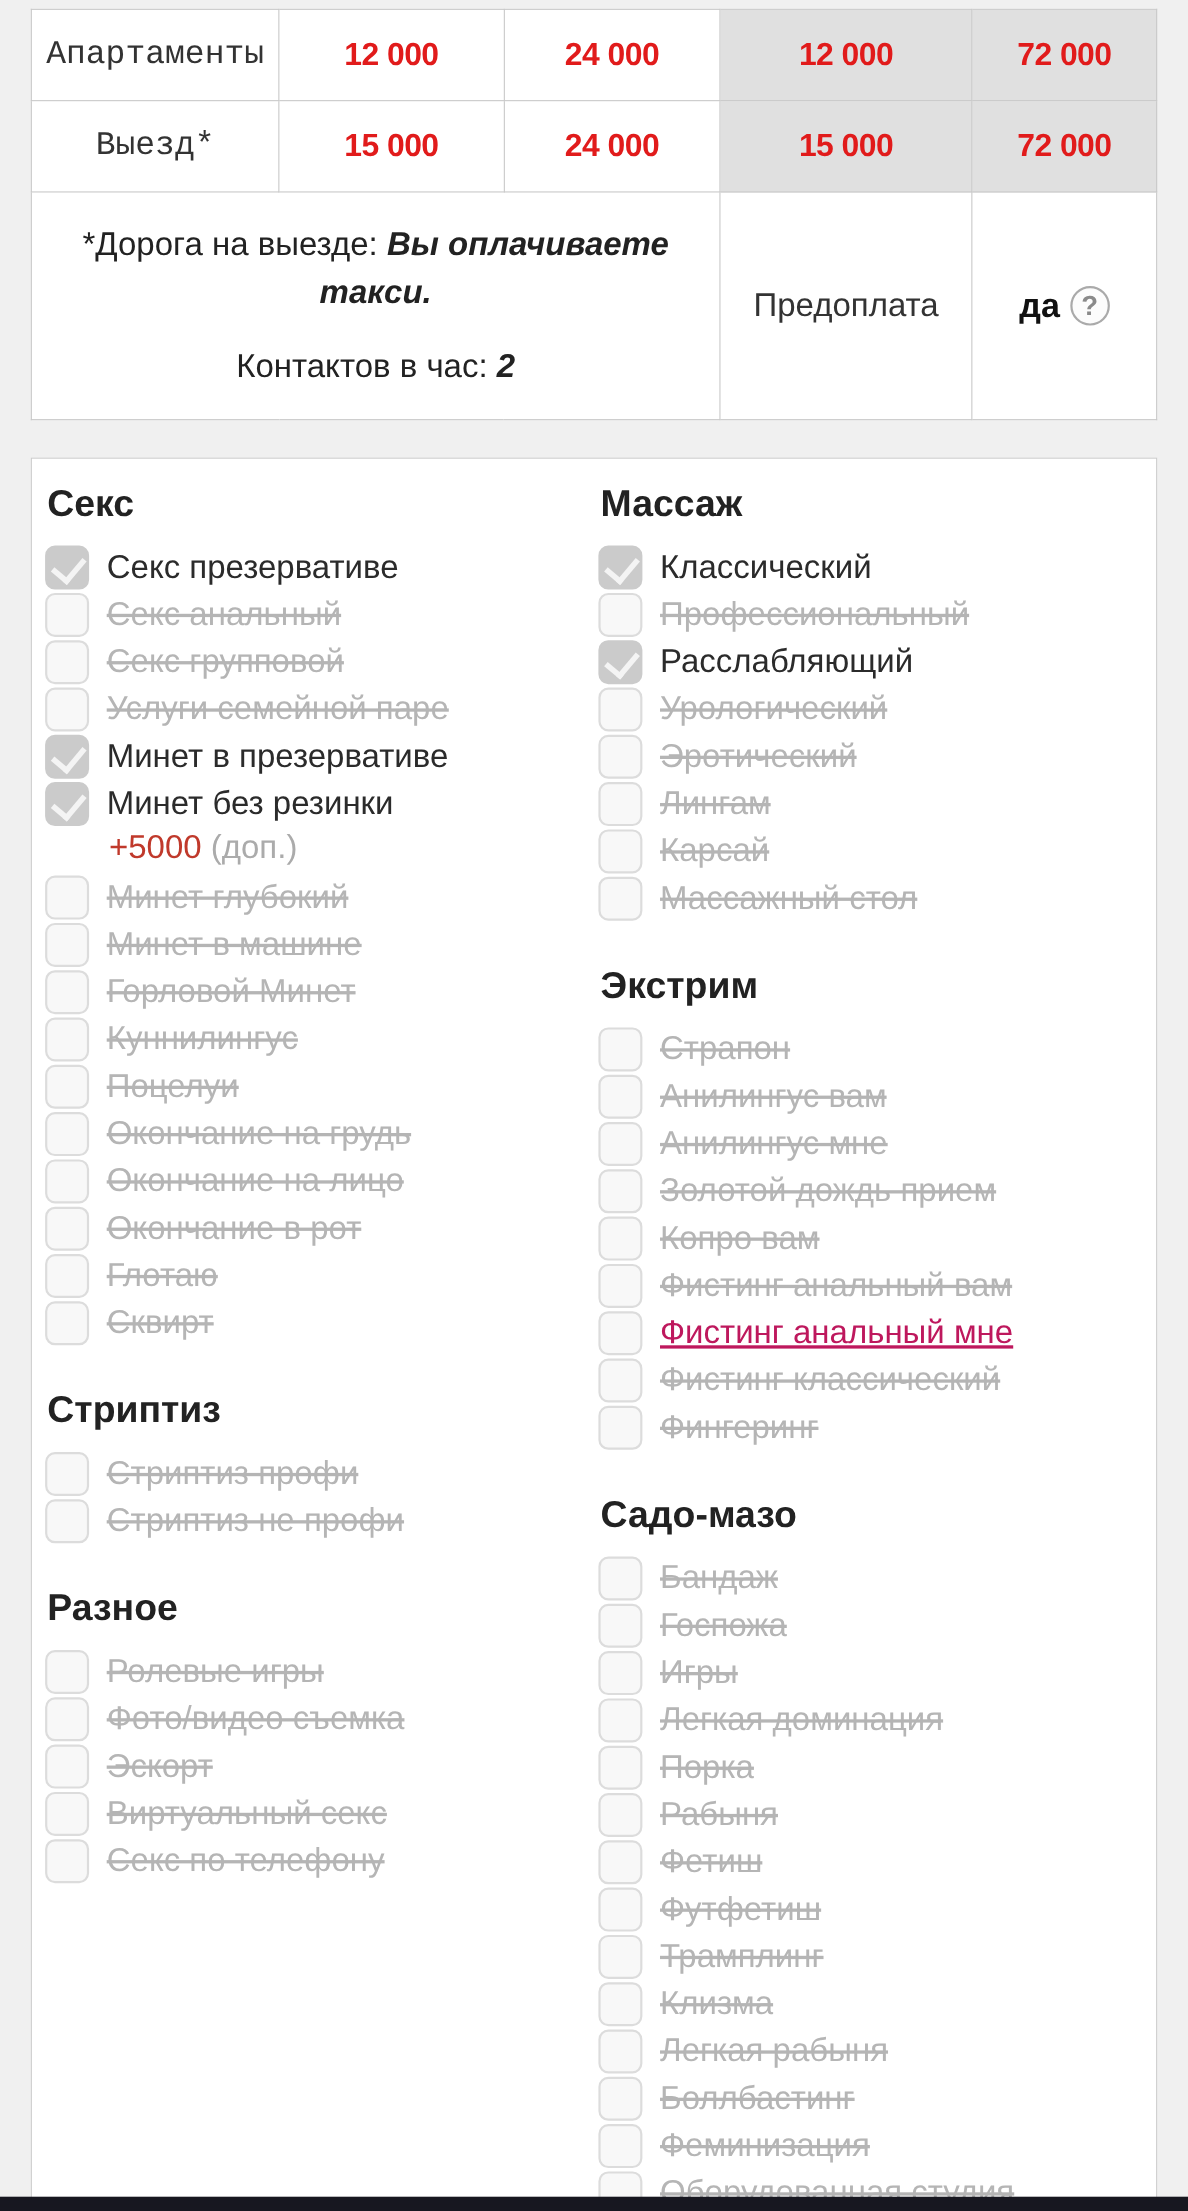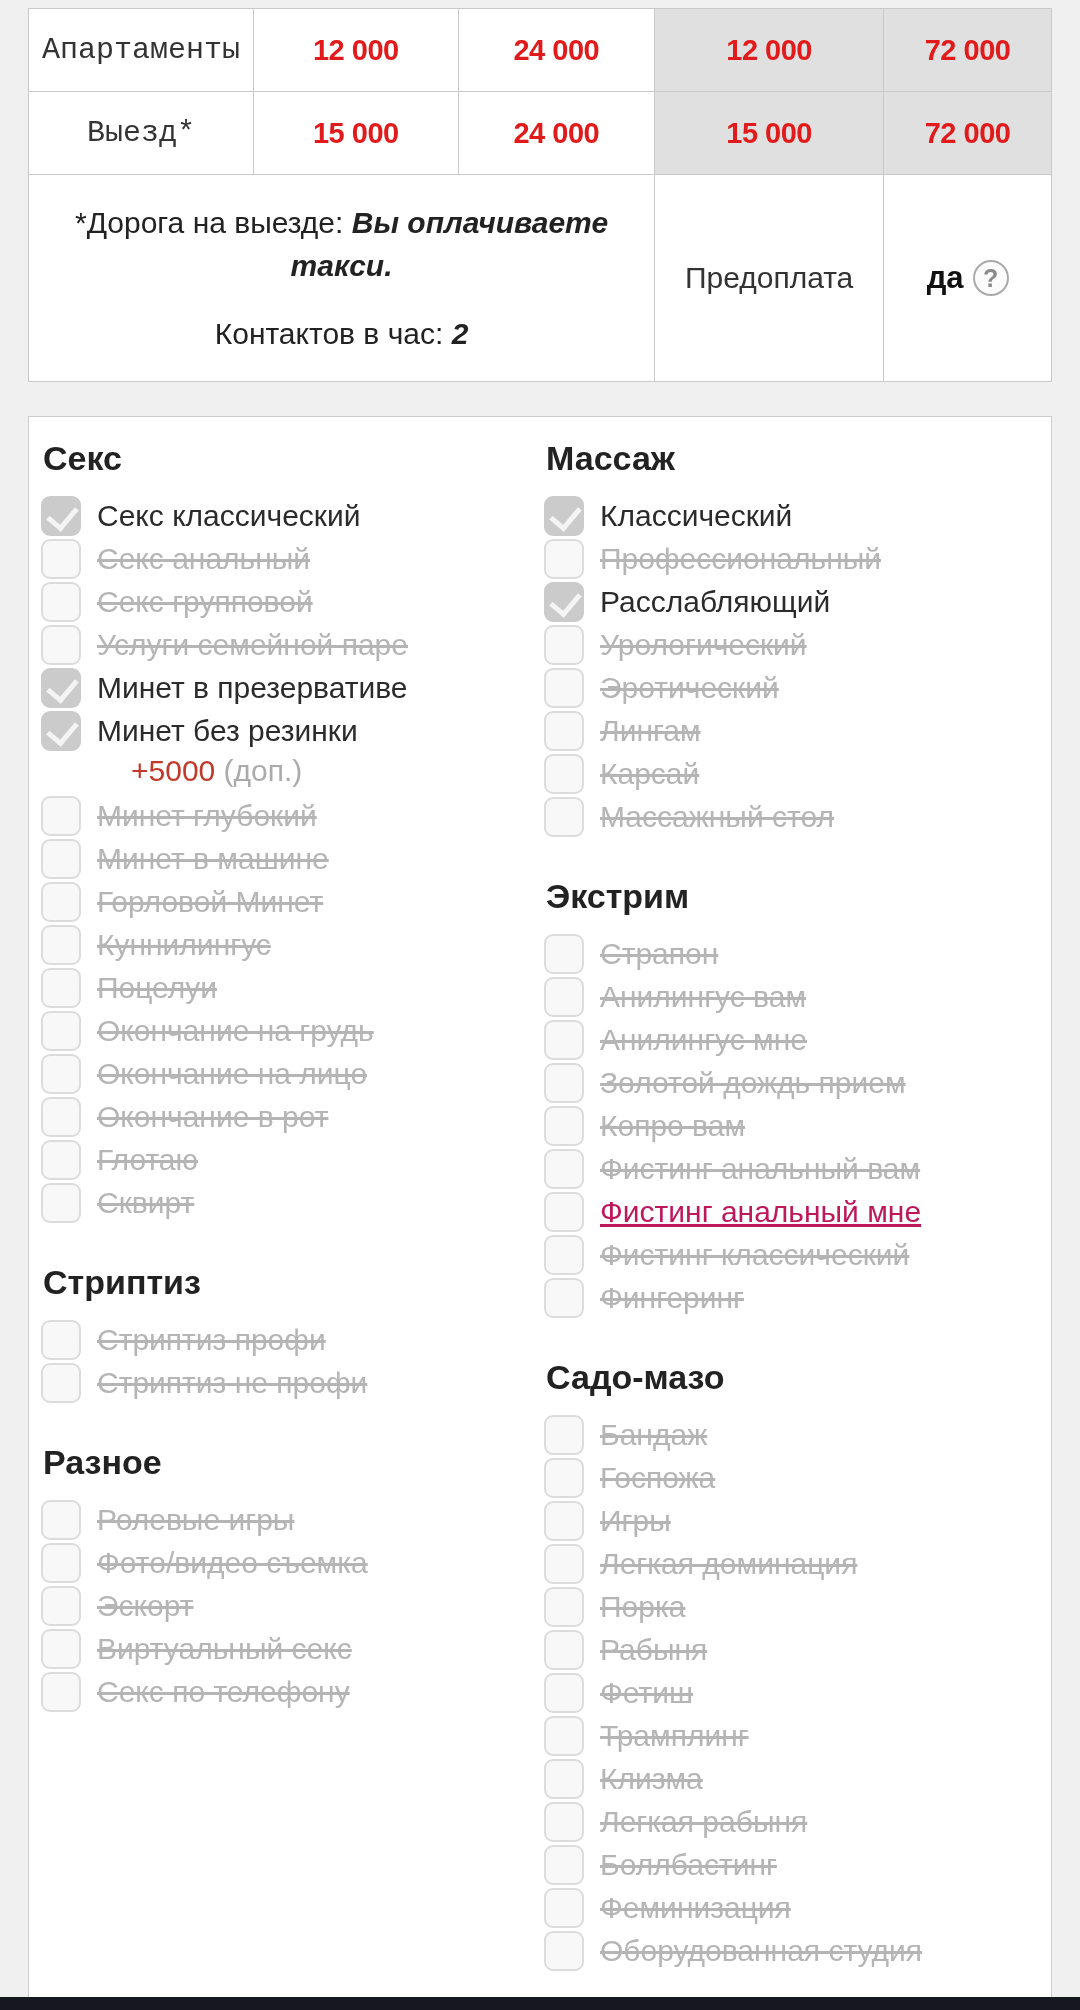--- a/index.html
+++ b/index.html
@@ -47,21 +47,21 @@
   }
   .item.checked .cb{background:#cbcbcb;border-color:#cbcbcb;}
   .item.checked .cb::after{
     content:"";position:absolute;left:10px;top:3px;width:14px;height:23px;
     border-right:5px solid #f4f4f4;border-bottom:5px solid #f4f4f4;
     transform:rotate(40deg);
   }
   .item-label{font-size:30px;color:#2b2b2b;line-height:1.2;white-space:nowrap;}
   .item.excluded .item-label{color:#b5b5b5;text-decoration:line-through;}
   .item.link .item-label{color:#be185d;text-decoration:underline;}
-  .extra{margin:2px 0 8px 90px;font-size:30px;white-space:nowrap;}
+  .extra{margin:2px 0 8px 58px;font-size:30px;white-space:nowrap;}
   .extra-price{color:#c0392b;}
   .extra-note{color:#ababab;}
   
   .bottom-bar{position:absolute;left:0;bottom:0;width:100%;height:13px;background:#171720;}
 </style>
 </head>
 <body>
 
 <table class="price-table">
   <colgroup>
@@ -101,21 +101,21 @@
   </tbody>
 </table>
 
 <div class="services-panel">
   <div class="svc-col" id="svc-col-0">
       <div class="section">
     <div class="section-title">Секс</div>
     <div class="items">
           <label class="item checked">
     <span class="cb"></span>
-    <span class="item-label">Секс классический</span>
+    <span class="item-label">Секс презервативе</span>
   </label>
           <label class="item excluded">
     <span class="cb"></span>
     <span class="item-label">Секс анальный</span>
   </label>
           <label class="item excluded">
     <span class="cb"></span>
     <span class="item-label">Секс групповой</span>
   </label>
           <label class="item excluded">
@@ -317,20 +317,24 @@
     <span class="cb"></span>
     <span class="item-label">Порка</span>
   </label>
           <label class="item excluded">
     <span class="cb"></span>
     <span class="item-label">Рабыня</span>
   </label>
           <label class="item excluded">
     <span class="cb"></span>
     <span class="item-label">Фетиш</span>
+  </label>
+          <label class="item excluded">
+    <span class="cb"></span>
+    <span class="item-label">Футфетиш</span>
   </label>
           <label class="item excluded">
     <span class="cb"></span>
     <span class="item-label">Трамплинг</span>
   </label>
           <label class="item excluded">
     <span class="cb"></span>
     <span class="item-label">Клизма</span>
   </label>
           <label class="item excluded">

